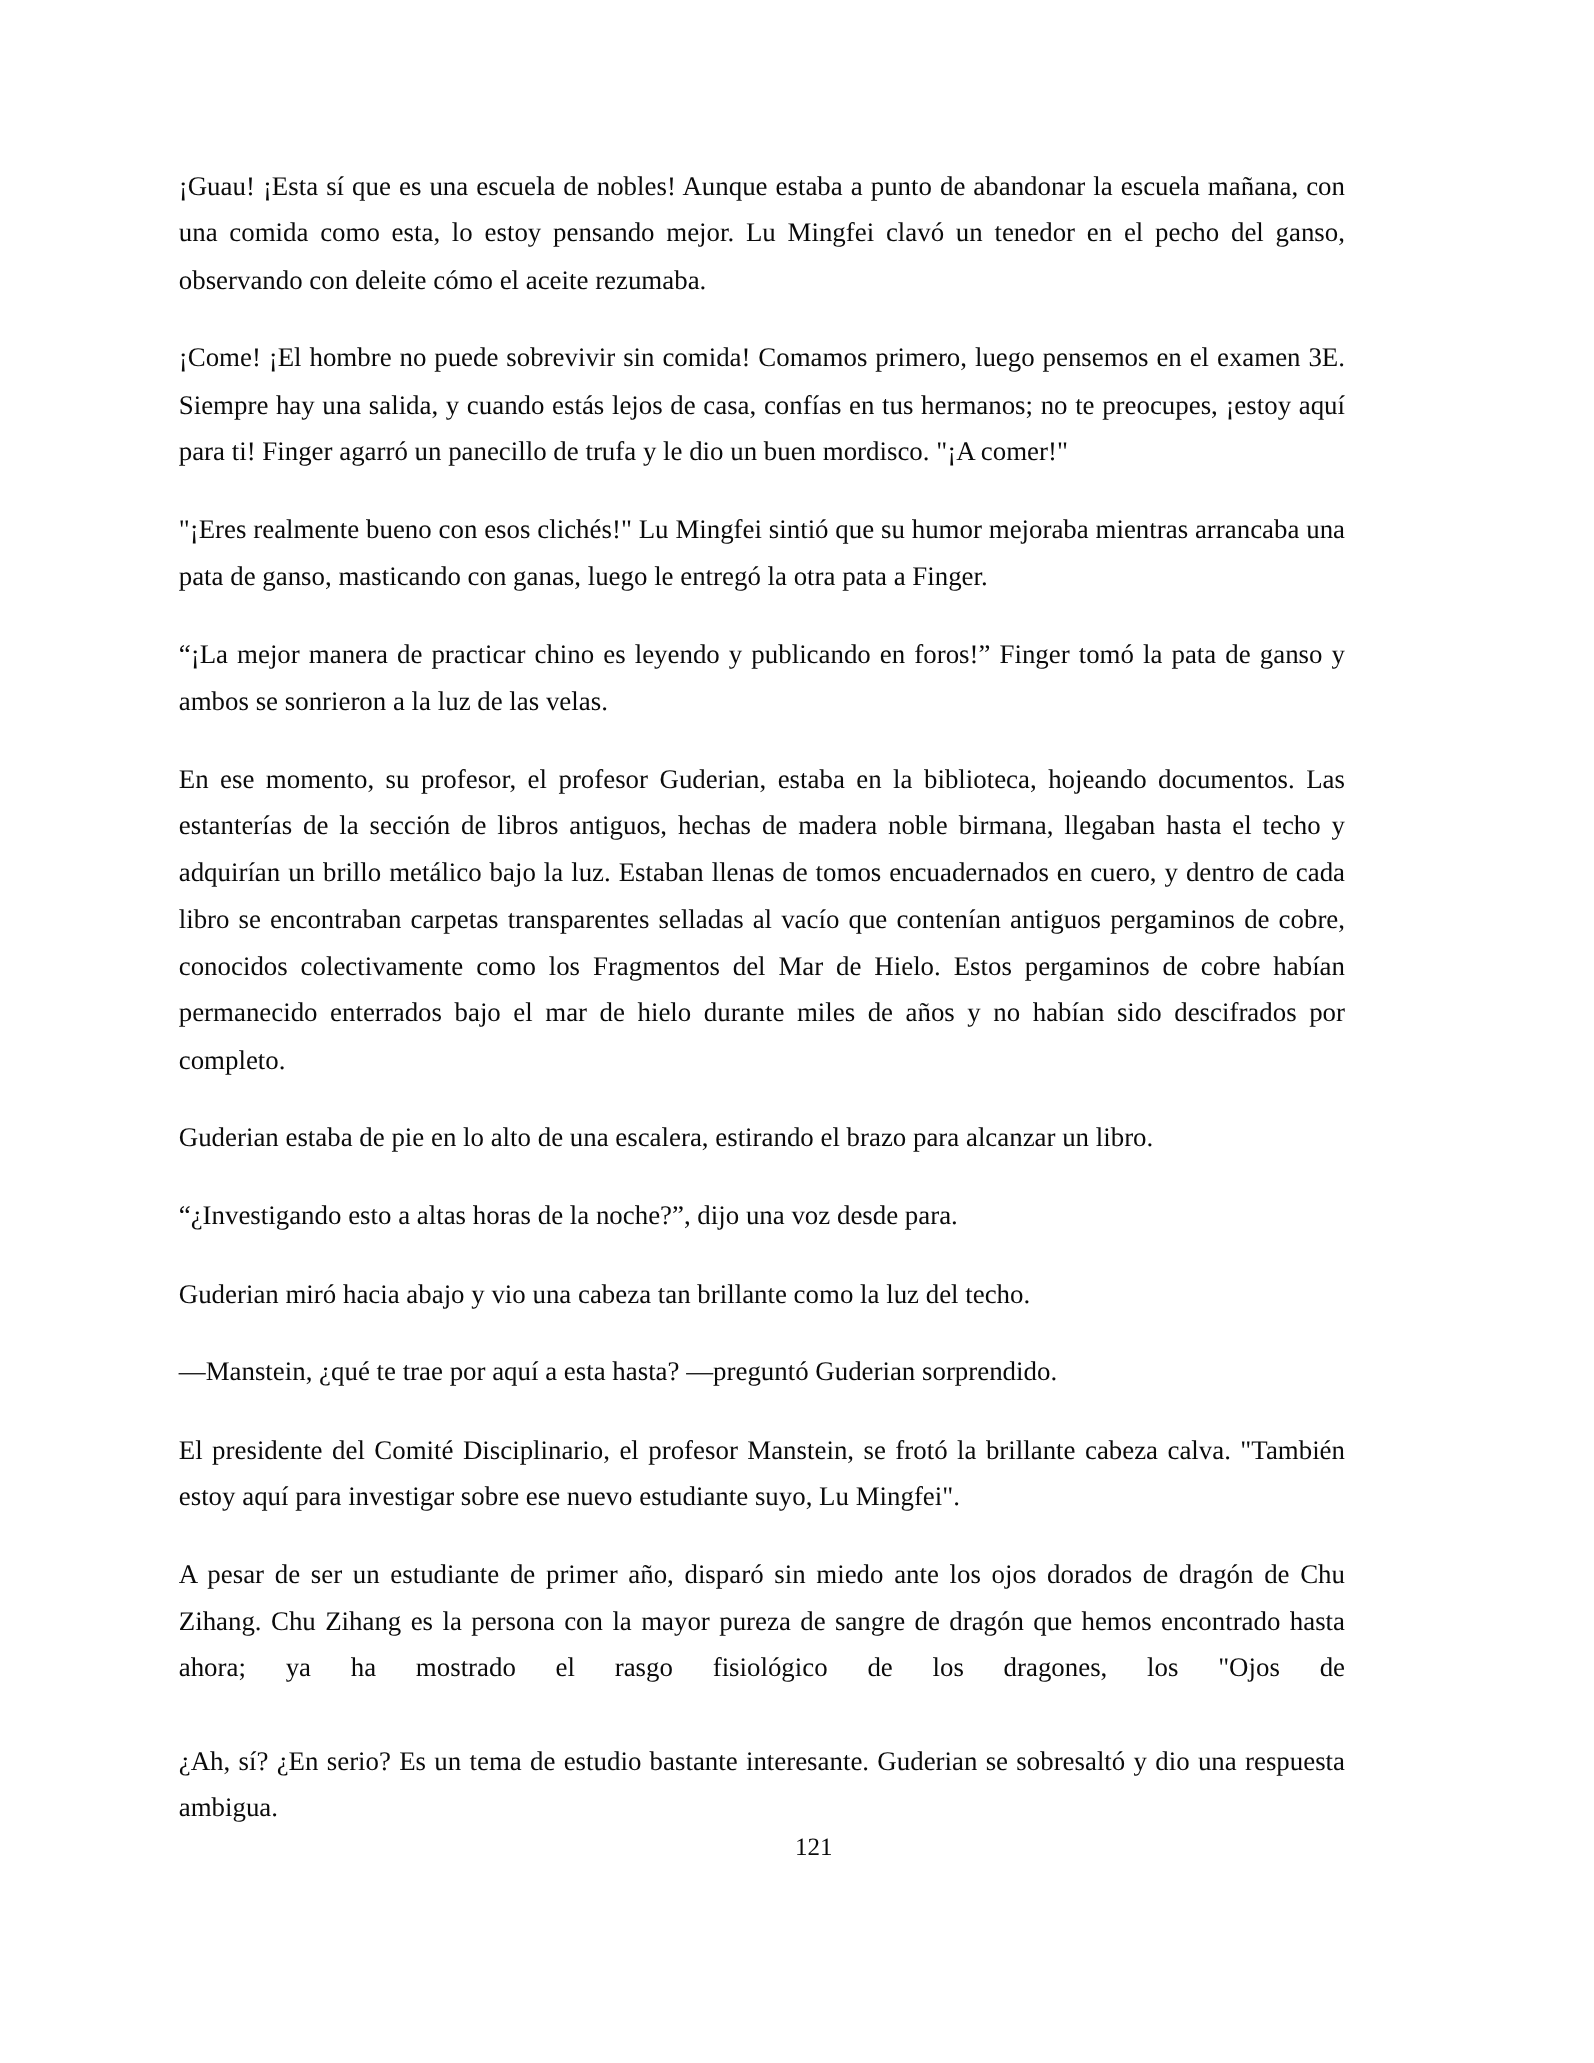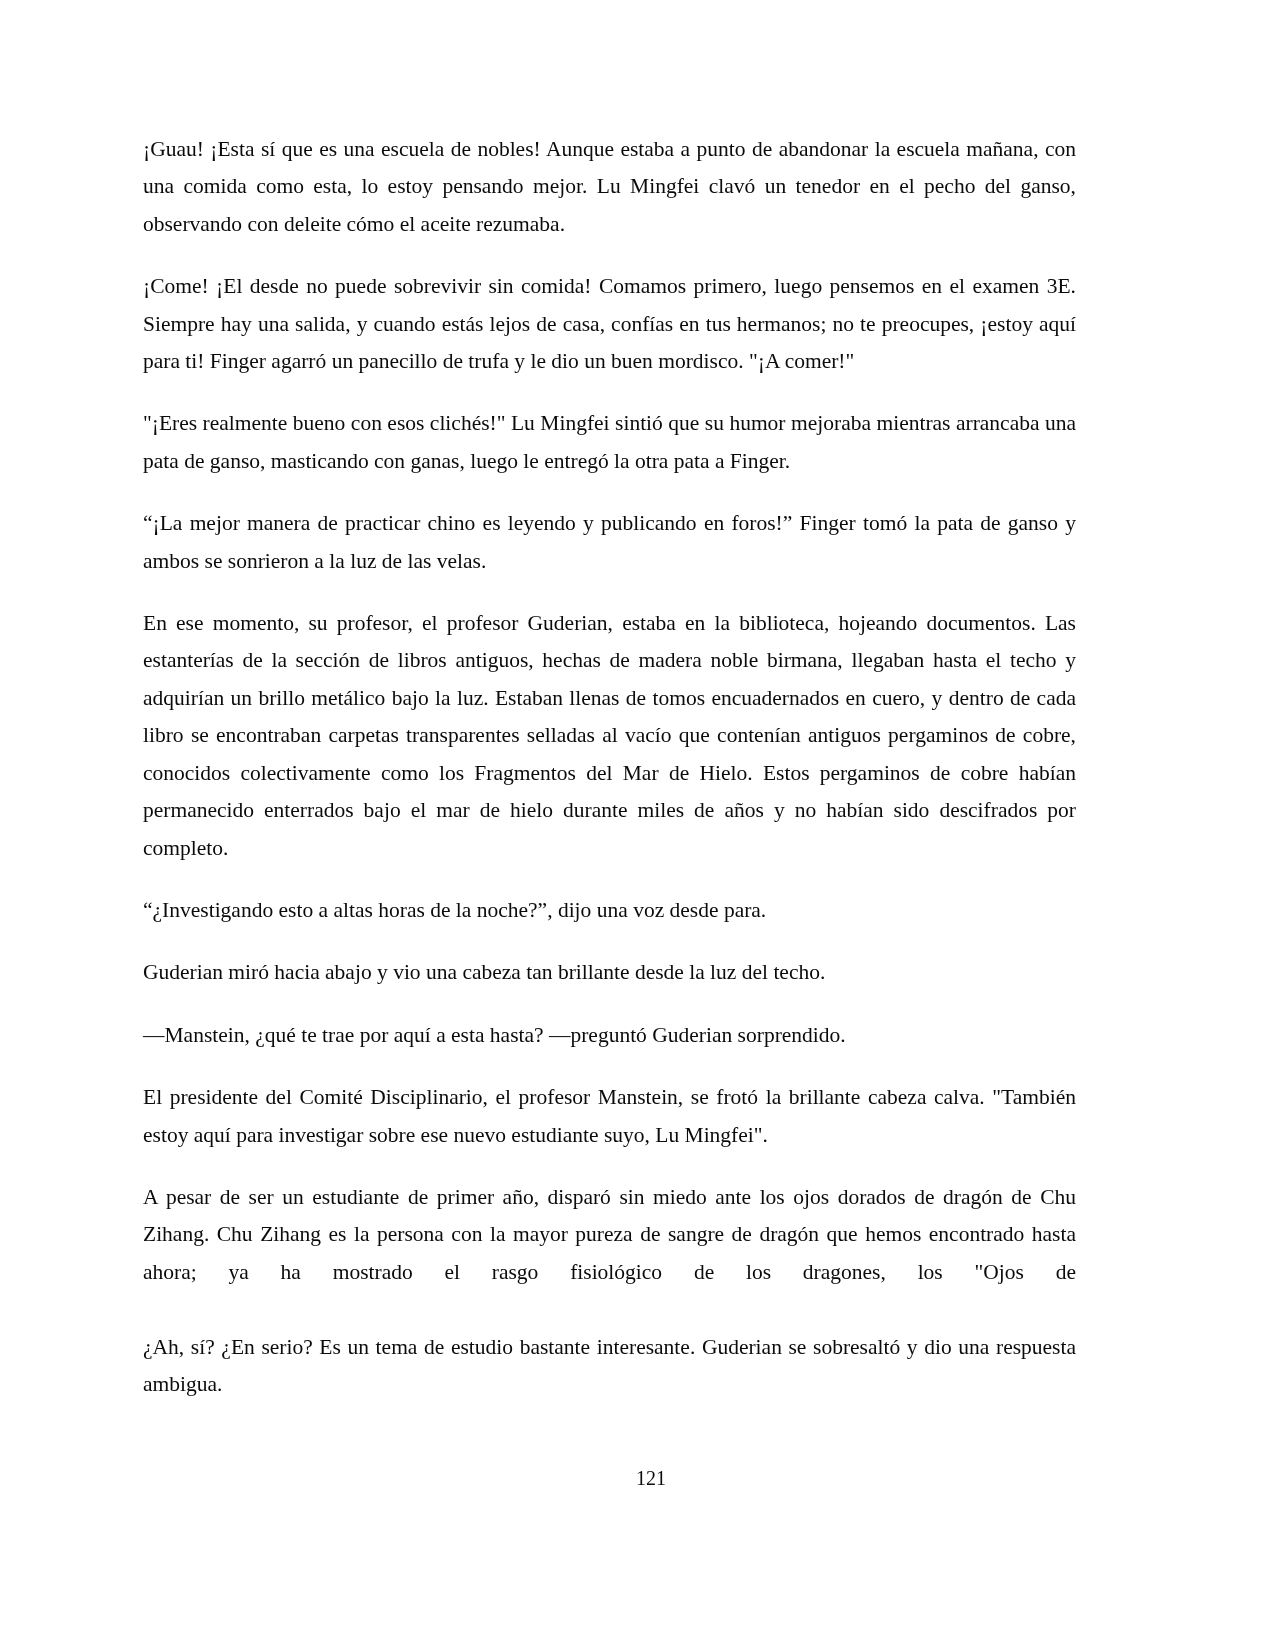--- a/index.html
+++ b/index.html
@@ -59,26 +59,27 @@
     padding-left: 27px;
   }
 </style>
 </head>
 <body>
 
 <div class="page">
 
   <div class="text-column">
     <p class="para">¡Guau! ¡Esta sí que es una escuela de nobles! Aunque estaba a punto de abandonar la escuela mañana, con una comida como esta, lo estoy pensando mejor. Lu Mingfei clavó un tenedor en el pecho del ganso, observando con deleite cómo el aceite rezumaba.</p>
-    <p class="para">¡Come! ¡El desde no puede sobrevivir sin comida! Comamos primero, luego pensemos en el examen 3E. Siempre hay una salida, y cuando estás lejos de casa, confías en tus hermanos; no te preocupes, ¡estoy aquí para ti! Finger agarró un panecillo de trufa y le dio un buen mordisco. "¡A comer!"</p>
+    <p class="para">¡Come! ¡El hombre no puede sobrevivir sin comida! Comamos primero, luego pensemos en el examen 3E. Siempre hay una salida, y cuando estás lejos de casa, confías en tus hermanos; no te preocupes, ¡estoy aquí para ti! Finger agarró un panecillo de trufa y le dio un buen mordisco. "¡A comer!"</p>
     <p class="para">"¡Eres realmente bueno con esos clichés!" Lu Mingfei sintió que su humor mejoraba mientras arrancaba una pata de ganso, masticando con ganas, luego le entregó la otra pata a Finger.</p>
     <p class="para">“¡La mejor manera de practicar chino es leyendo y publicando en foros!” Finger tomó la pata de ganso y ambos se sonrieron a la luz de las velas.</p>
     <p class="para">En ese momento, su profesor, el profesor Guderian, estaba en la biblioteca, hojeando documentos. Las estanterías de la sección de libros antiguos, hechas de madera noble birmana, llegaban hasta el techo y adquirían un brillo metálico bajo la luz. Estaban llenas de tomos encuadernados en cuero, y dentro de cada libro se encontraban carpetas transparentes selladas al vacío que contenían antiguos pergaminos de cobre, conocidos colectivamente como los Fragmentos del Mar de Hielo. Estos pergaminos de cobre habían permanecido enterrados bajo el mar de hielo durante miles de años y no habían sido descifrados por completo.</p>
+    <p class="para">Guderian estaba de pie en lo alto de una escalera, estirando el brazo para alcanzar un libro.</p>
     <p class="para">“¿Investigando esto a altas horas de la noche?”, dijo una voz desde para.</p>
-    <p class="para">Guderian miró hacia abajo y vio una cabeza tan brillante desde la luz del techo.</p>
+    <p class="para">Guderian miró hacia abajo y vio una cabeza tan brillante como la luz del techo.</p>
     <p class="para">—Manstein, ¿qué te trae por aquí a esta hasta? —preguntó Guderian sorprendido.</p>
     <p class="para">El presidente del Comité Disciplinario, el profesor Manstein, se frotó la brillante cabeza calva. "También estoy aquí para investigar sobre ese nuevo estudiante suyo, Lu Mingfei".</p>
     <p class="para continues">A pesar de ser un estudiante de primer año, disparó sin miedo ante los ojos dorados de dragón de Chu Zihang. Chu Zihang es la persona con la mayor pureza de sangre de dragón que hemos encontrado hasta ahora; ya ha mostrado el rasgo fisiológico de los dragones, los "Ojos de</p>
     <p class="para">¿Ah, sí? ¿En serio? Es un tema de estudio bastante interesante. Guderian se sobresaltó y dio una respuesta ambigua.</p>
   </div>
 
   <div class="page-number">121</div>
 
 </div>
 

